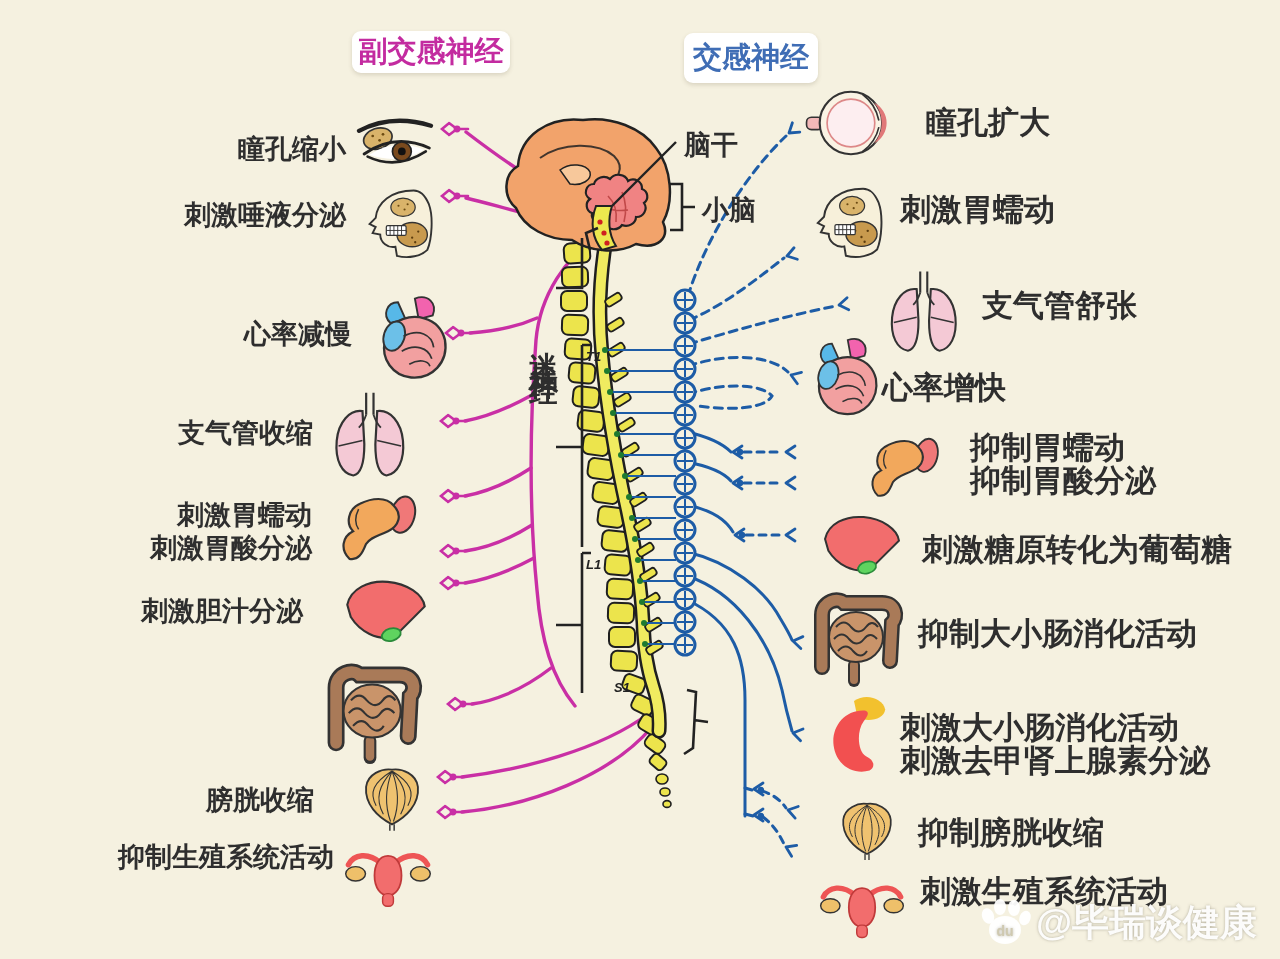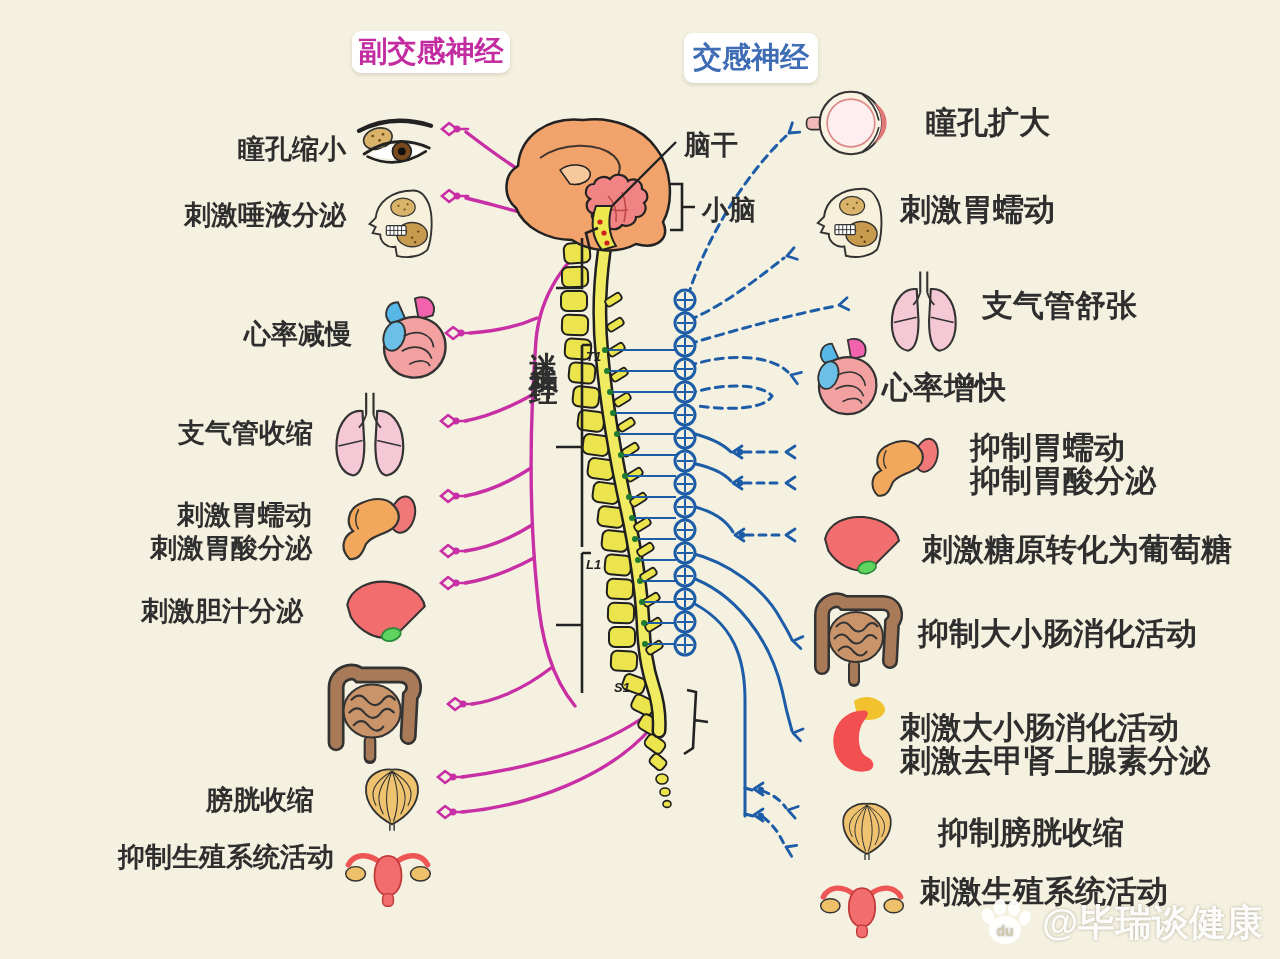--- a/index.html
+++ b/index.html
@@ -6,21 +6,21 @@
   #canvas{position:relative;width:1280px;height:959px;background:#f5f1e0;overflow:hidden;
           font-family:"Liberation Sans",sans-serif;color:#2e2e2e;}
   .abs{position:absolute;}
   .badge{position:absolute;background:#ffffff;border-radius:9px;display:flex;align-items:center;justify-content:center;
          font-size:29px;font-weight:bold;box-shadow:0 2px 4px rgba(90,80,50,.18);}
   .label-l{position:absolute;text-align:right;font-size:27px;font-weight:600;line-height:33px;white-space:nowrap;margin-left:44px;}
   .label-r{position:absolute;text-align:left;font-size:31px;font-weight:600;line-height:33px;white-space:nowrap;}
   .clabel{position:absolute;font-size:27px;font-weight:600;white-space:nowrap;font-family:Liberation Serif, serif;}
   .vtext{position:absolute;writing-mode:vertical-rl;text-orientation:upright;font-size:29px;font-weight:600;letter-spacing:9px;}
   .marker{position:absolute;font-size:13px;font-weight:600;color:#222;font-style:italic;}
-  .watermark{position:absolute;display:flex;align-items:flex-start;gap:10px;color:rgba(255,255,255,.95);
+  .watermark{position:absolute;display:flex;align-items:flex-start;gap:4px;color:rgba(255,255,255,.95);
              font-size:37px;font-weight:bold;text-shadow:0 0 3px rgba(120,115,95,.55);}
   svg{display:block;}
   .mt path{stroke:#c92fa5;stroke-width:2.6;fill:none;stroke-linecap:round;}
   .mt circle{fill:#c92fa5;}
   .bf path{stroke:#1d5ca6;stroke-width:2.8;fill:none;stroke-linecap:round;}
   .bdot{fill:#1d5ca6;}
 </style>
 </head>
 <body>
 
@@ -345,21 +345,21 @@
   <div class="label-r" style="left:970px;top:431px;">
     <div>抑制胃蠕动</div>
     <div>抑制胃酸分泌</div>
   </div>
   <div class="label-r" style="left:922px;top:533px;"><span>刺激糖原转化为葡萄糖</span></div>
   <div class="label-r" style="left:918px;top:617px;"><span>抑制大小肠消化活动</span></div>
   <div class="label-r" style="left:900px;top:711px;">
     <div>刺激大小肠消化活动</div>
     <div>刺激去甲肾上腺素分泌</div>
   </div>
-  <div class="label-r" style="left:918px;top:816px;margin-left:20px;"><span>抑制膀胱收缩</span></div>
+  <div class="label-r" style="left:918px;top:816px;"><span>抑制膀胱收缩</span></div>
   <div class="label-r" style="left:920px;top:875px;"><span>刺激生殖系统活动</span></div>
 
   <svg class="abs" style="left:352px;top:112px" width="86" height="60" viewBox="0 0 100 70">
     <path d="M8,22 Q46,2 92,16" stroke="#222" stroke-width="5" fill="none" stroke-linecap="round"></path>
     <ellipse cx="30" cy="31" rx="17" ry="12" fill="#d9b36a" stroke="#333" stroke-width="2" transform="rotate(-18 30 31)"></ellipse>
     <circle cx="24" cy="28" r="1.6" fill="#6b4a12"></circle>
       <circle cx="32" cy="33" r="1.6" fill="#6b4a12"></circle>
       <circle cx="36" cy="26" r="1.6" fill="#6b4a12"></circle>
     <path d="M14,49 Q50,24 90,42" stroke="#222" stroke-width="3.5" fill="none" stroke-linecap="round"></path>
     <path d="M18,52 Q52,68 86,46" stroke="#222" stroke-width="3" fill="none" stroke-linecap="round"></path>

